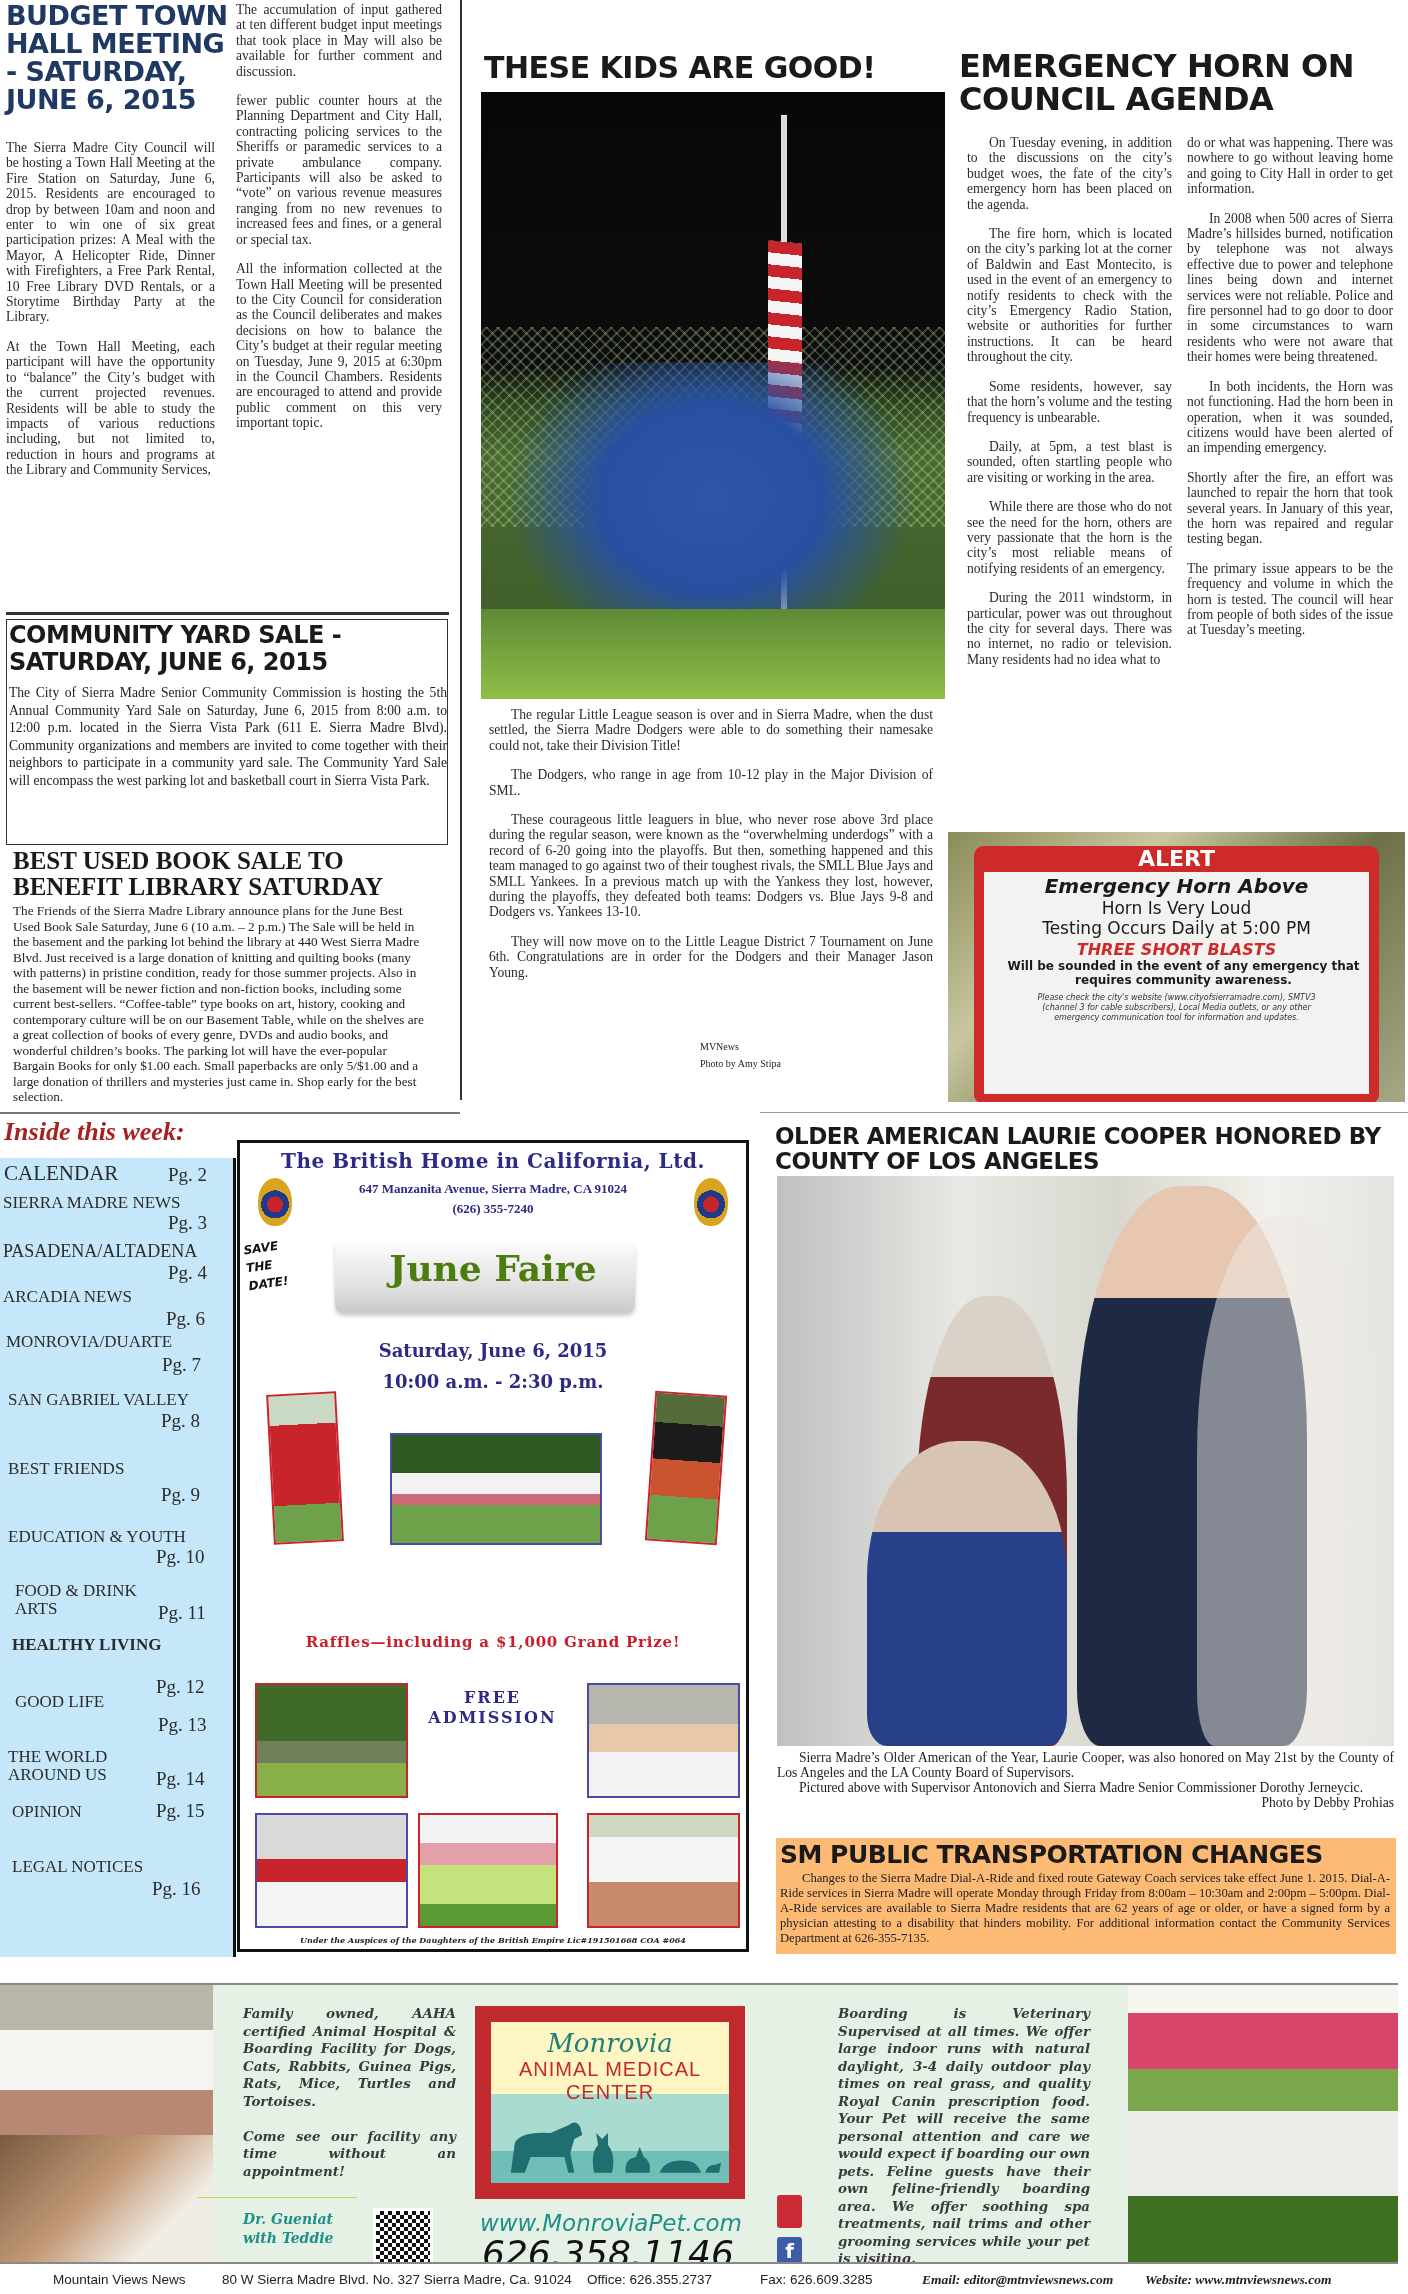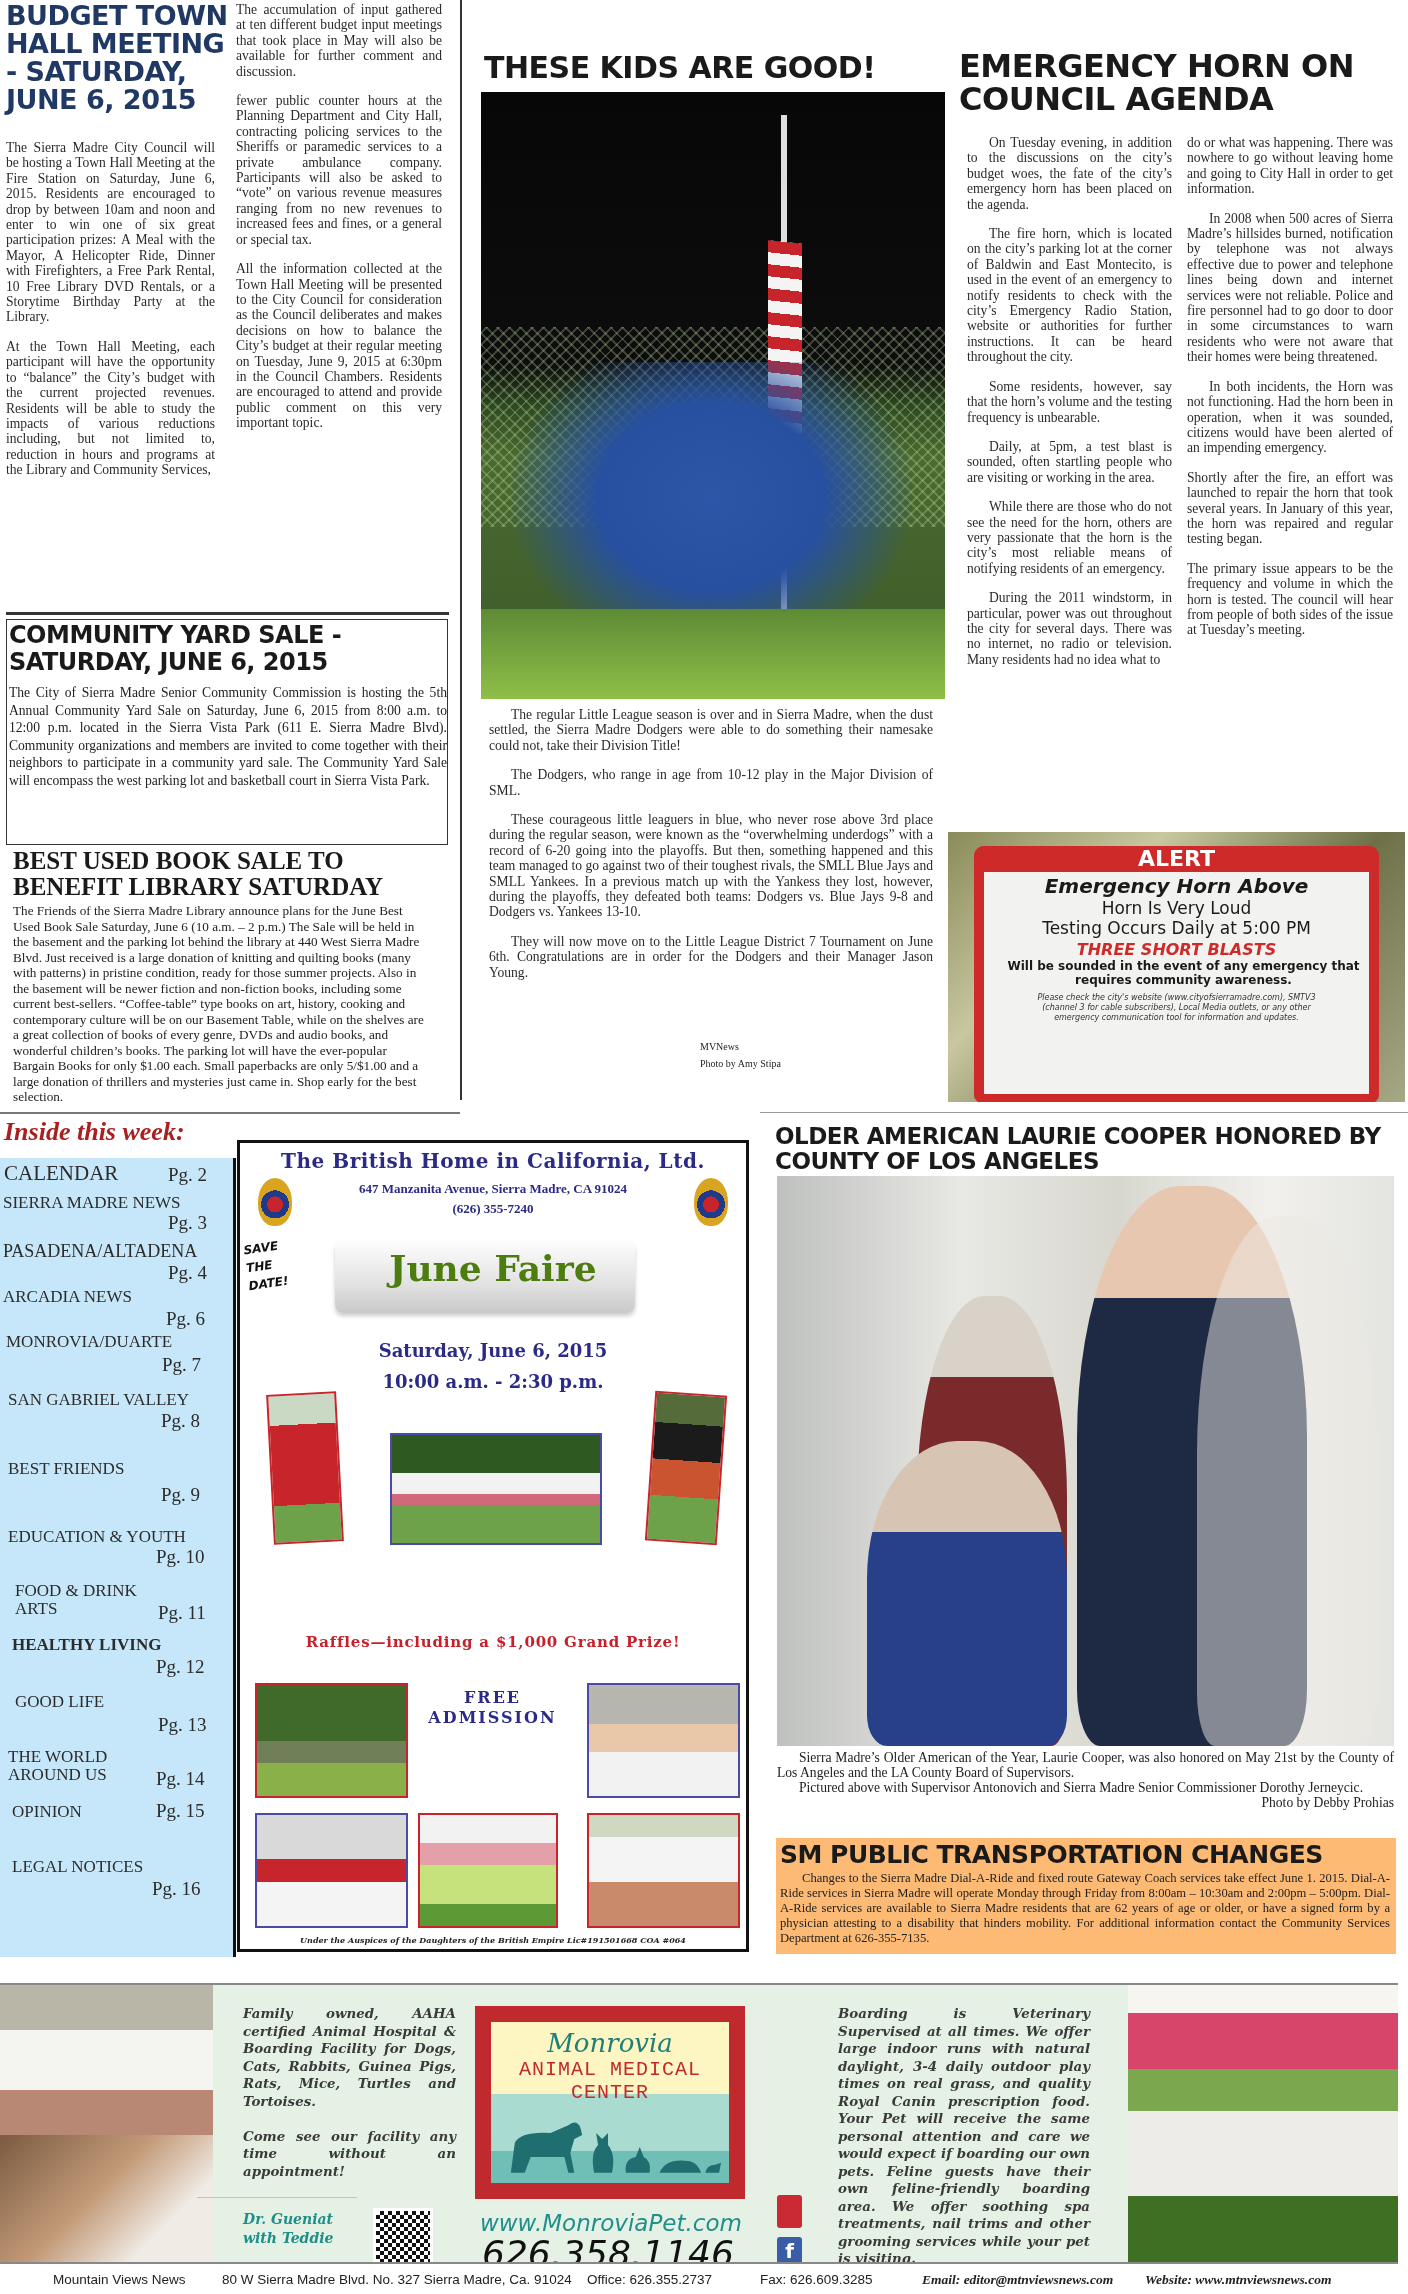--- a/index.html
+++ b/index.html
@@ -89,21 +89,21 @@
   
   #vet-ad { left: 0; top: 1983px; width: 1398px; height: 281px; border-top: 2px solid #888; border-bottom: 2px solid #888; background: #e4f1e4; overflow: hidden; }
   #vet-photo-bldg { position: absolute; left: 0; top: 0; width: 213px; height: 150px; background: linear-gradient(#b9b6a8 0 30%, #f4f4f0 30% 70%, #b98874 70%); }
   #vet-photo-dr { position: absolute; left: 0; top: 150px; width: 213px; height: 131px; background: linear-gradient(135deg, #7a5b40, #c39a78 45%, #f0ece5 75%); }
   #vet-text-left { position: absolute; left: 243px; top: 20px; width: 213px; font-family: "DejaVu Serif", serif; font-style: italic; font-weight: bold; font-size: 13.4px; line-height: 17.6px; text-align: justify; color: #3a3a3a; }
   #vet-dr-caption { position: absolute; left: 243px; top: 225px; font-family: "DejaVu Serif", serif; font-style: italic; font-weight: bold; font-size: 14px; line-height: 19px; color: #1f8f8a; }
   #vet-qr { position: absolute; left: 373px; top: 223px; width: 60px; height: 60px; background: repeating-conic-gradient(#111 0 25%, #fff 0 50%) 0 0/8px 8px; border: 3px solid #fff; }
   #vet-logo { position: absolute; left: 475px; top: 21px; width: 270px; height: 193px; background: #c02a2e; padding: 16px; }
   #vet-logo-inner { width: 100%; height: 100%; background: linear-gradient(#fdf6c3 0 45%, #a9dbd1 45% 80%, #6fbfb6 80%); position: relative; text-align: center; overflow: hidden; }
   #vet-logo-script { padding-top: 6px; font-family: "DejaVu Serif", serif; font-style: italic; font-size: 26px; color: #1f7f7a; }
-  #vet-logo-name { font-family: Liberation Mono, monospace; font-size: 20px; color: #c02a2e; letter-spacing: 1px; }
+  #vet-logo-name { font-family: Liberation Sans, sans-serif; font-size: 20px; color: #c02a2e; letter-spacing: 1px; }
   #vet-logo-animals { position: absolute; left: 0; bottom: 8px; width: 100%; height: 62px; }
   #vet-url { position: absolute; left: 480px; top: 225px; font-family: "DejaVu Sans", sans-serif; font-style: italic; font-size: 23px; color: #1f8f8a; }
   #vet-phone { position: absolute; left: 482px; top: 248px; font-family: "DejaVu Sans", sans-serif; font-style: italic; font-size: 36px; color: #111; }
   #vet-aaha { position: absolute; left: 777px; top: 210px; width: 25px; height: 33px; background: #c92a33; border-radius: 3px; }
   #vet-fb { position: absolute; left: 777px; top: 252px; width: 25px; height: 27px; background: #3b5da8; border-radius: 3px; color: #fff; font-weight: bold; font-family: "DejaVu Sans", sans-serif; font-size: 20px; text-align: center; line-height: 29px; }
   #vet-text-right { position: absolute; left: 838px; top: 20px; width: 252px; font-family: "DejaVu Serif", serif; font-style: italic; font-weight: bold; font-size: 13.4px; line-height: 17.5px; text-align: justify; color: #3a3a3a; }
   #vet-photo-garden { position: absolute; left: 1128px; top: 0; width: 270px; height: 281px; background: linear-gradient(#f6f5f0 0 10%, #d8456a 10% 30%, #7ba74f 30% 45%, #eeece8 45% 75%, #3f6f23 75%); }
 
   
   #footer { left: 0; top: 2268px; width: 1408px; height: 26px; font-family: "Liberation Sans", sans-serif; font-size: 13.5px; color: #222; white-space: nowrap; }
@@ -205,21 +205,21 @@
   <div class="toc-item" style="left:8px; top:302px;">BEST FRIENDS</div>
   <div class="toc-pg" style="left:161px; top:326px;">Pg. 9</div>
 
   <div class="toc-item" style="left:8px; top:370px;">EDUCATION &amp; YOUTH</div>
   <div class="toc-pg" style="left:156px; top:388px;">Pg. 10</div>
 
   <div class="toc-item" style="left:15px; top:424px; width:130px;">FOOD &amp; DRINK ARTS</div>
   <div class="toc-pg" style="left:158px; top:444px;">Pg. 11</div>
 
   <div class="toc-item" style="left:12px; top:478px; font-weight:bold;">HEALTHY LIVING</div>
-  <div class="toc-pg" style="left:156px; top:498px;">Pg. 12</div>
+  <div class="toc-pg" style="left:156px; top:518px;">Pg. 12</div>
 
   <div class="toc-item" style="left:15px; top:535px;">GOOD LIFE</div>
   <div class="toc-pg" style="left:158px; top:556px;">Pg. 13</div>
 
   <div class="toc-item" style="left:8px; top:590px; width:150px;">THE WORLD AROUND US</div>
   <div class="toc-pg" style="left:156px; top:610px;">Pg. 14</div>
 
   <div class="toc-item" style="left:12px; top:645px;">OPINION</div>
   <div class="toc-pg" style="left:156px; top:642px;">Pg. 15</div>
 

